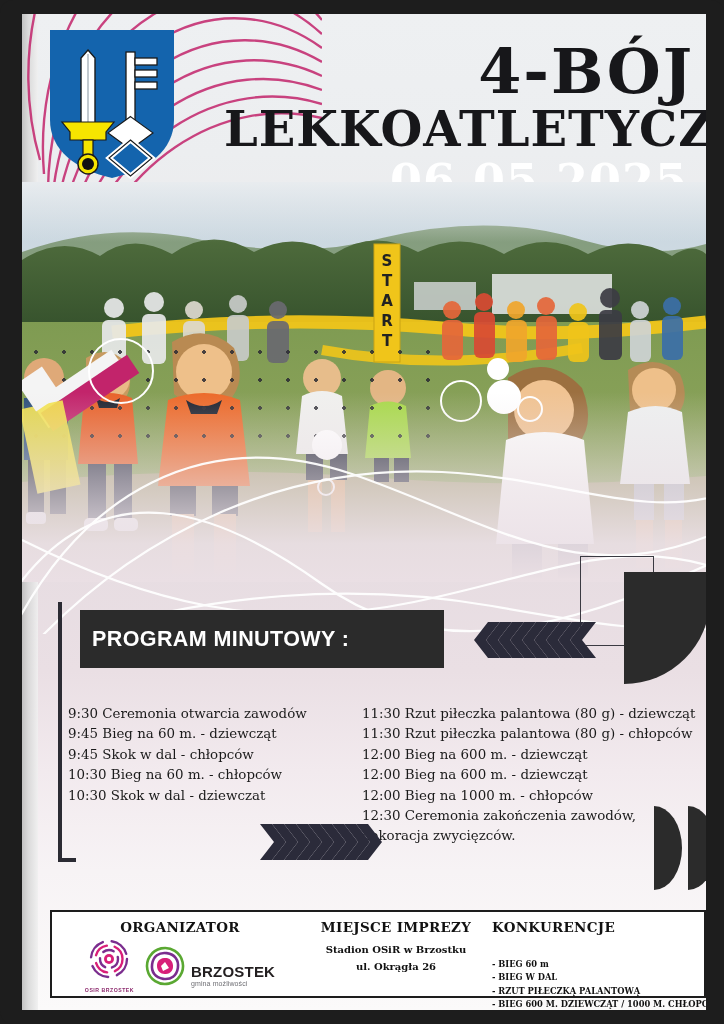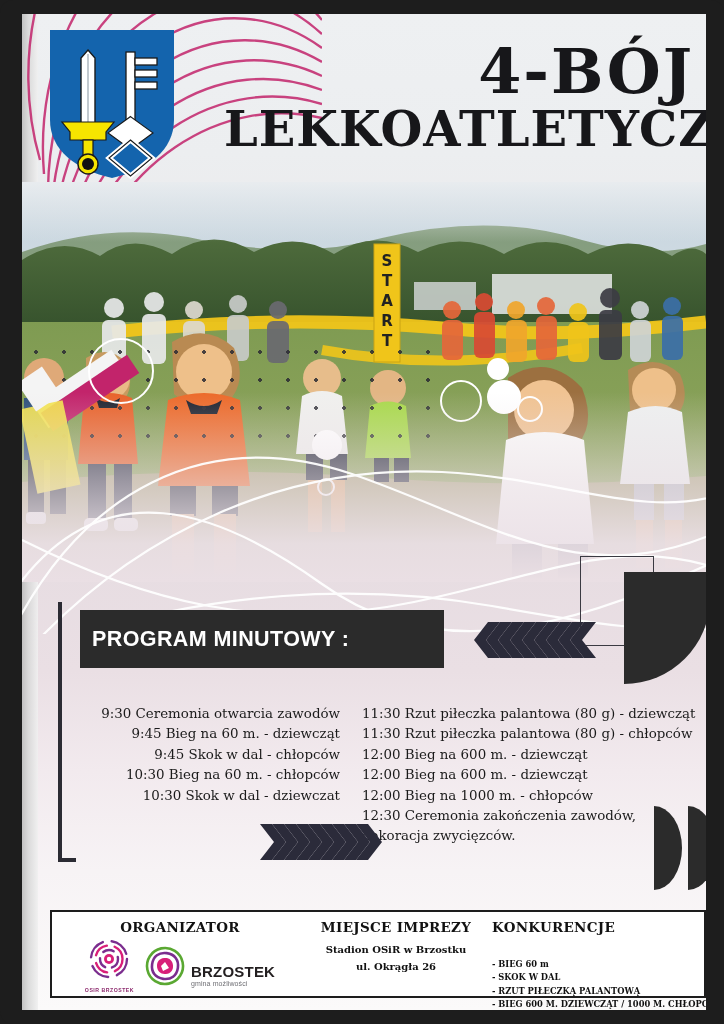--- a/index.html
+++ b/index.html
@@ -183,21 +183,21 @@
 
   
   .prog-cols {
     position: absolute;
     left: 46px; top: 690px;
     width: 630px;
     display: flex;
     gap: 22px;
   }
   .prog-col { font-family: "DejaVu Serif", serif; }
-  .prog-col.left  { width: 272px; text-align: right; }
+  .prog-col.left  { width: 272px; }
   .prog-col.right { width: 336px; }
   .prog-item {
     font-size: 13.4px;
     line-height: 1.52;
     color: #1a1a1a;
     white-space: nowrap;
   }
   .prog-item.wrap { white-space: normal; }
 
   
@@ -317,20 +317,21 @@
       </g>
       <path d="M82.5 112 L104 130 L82.5 148 L61 130 Z" fill="#1464ad" stroke="none"></path>
       <path d="M82.5 116 L98 130 L82.5 144 L67 130 Z" fill="#1464ad" stroke="#ffffff" stroke-width="0"></path>
       <path d="M82.5 112 L104 130 L82.5 148 L61 130 Z" fill="none" stroke="#ffffff" stroke-width="5"></path>
       <path d="M82.5 112 L104 130 L82.5 148 L61 130 Z" fill="none" stroke="#1a1a1a" stroke-width="1.1"></path>
     </svg>
 
     <div class="title-wrap">
       <div class="t-main">4-BÓJ</div>
       <div class="t-sub">LEKKOATLETYCZNY</div>
+      <div class="t-date">06.05.2025</div>
     </div>
 
     <div class="photo">
       <svg class="photo-img" viewBox="0 0 684 400" preserveAspectRatio="xMidYMid slice">
         <defs>
           <linearGradient id="skyg" x1="0" y1="0" x2="0" y2="1">
             <stop offset="0%" stop-color="#c8d5de"></stop>
             <stop offset="100%" stop-color="#e3ecf1"></stop>
           </linearGradient>
           <linearGradient id="grassg" x1="0" y1="0" x2="0" y2="1">
@@ -618,21 +619,21 @@
       <div class="f-col c2">
         <div class="f-head">MIEJSCE IMPREZY</div>
         <div class="f-line" style="margin-top:7px;">Stadion OSiR w Brzostku</div>
         <div class="f-line">ul. Okrągła 26</div>
       </div>
 
       <div class="f-col c3">
         <div class="f-head left-al">KONKURENCJE</div>
         <div class="f-list">
           <div class="f-list-item">- BIEG 60 m</div>
-          <div class="f-list-item">- SKOK W DAL</div>
+          <div class="f-list-item">- BIEG W DAL</div>
           <div class="f-list-item">- RZUT PIŁECZKĄ PALANTOWĄ</div>
           <div class="f-list-item">- BIEG 600 M. DZIEWCZĄT / 1000 M. CHŁOPCÓW</div>
         </div>
       </div>
 
     </div>
 
   </div>
 </div>
 

